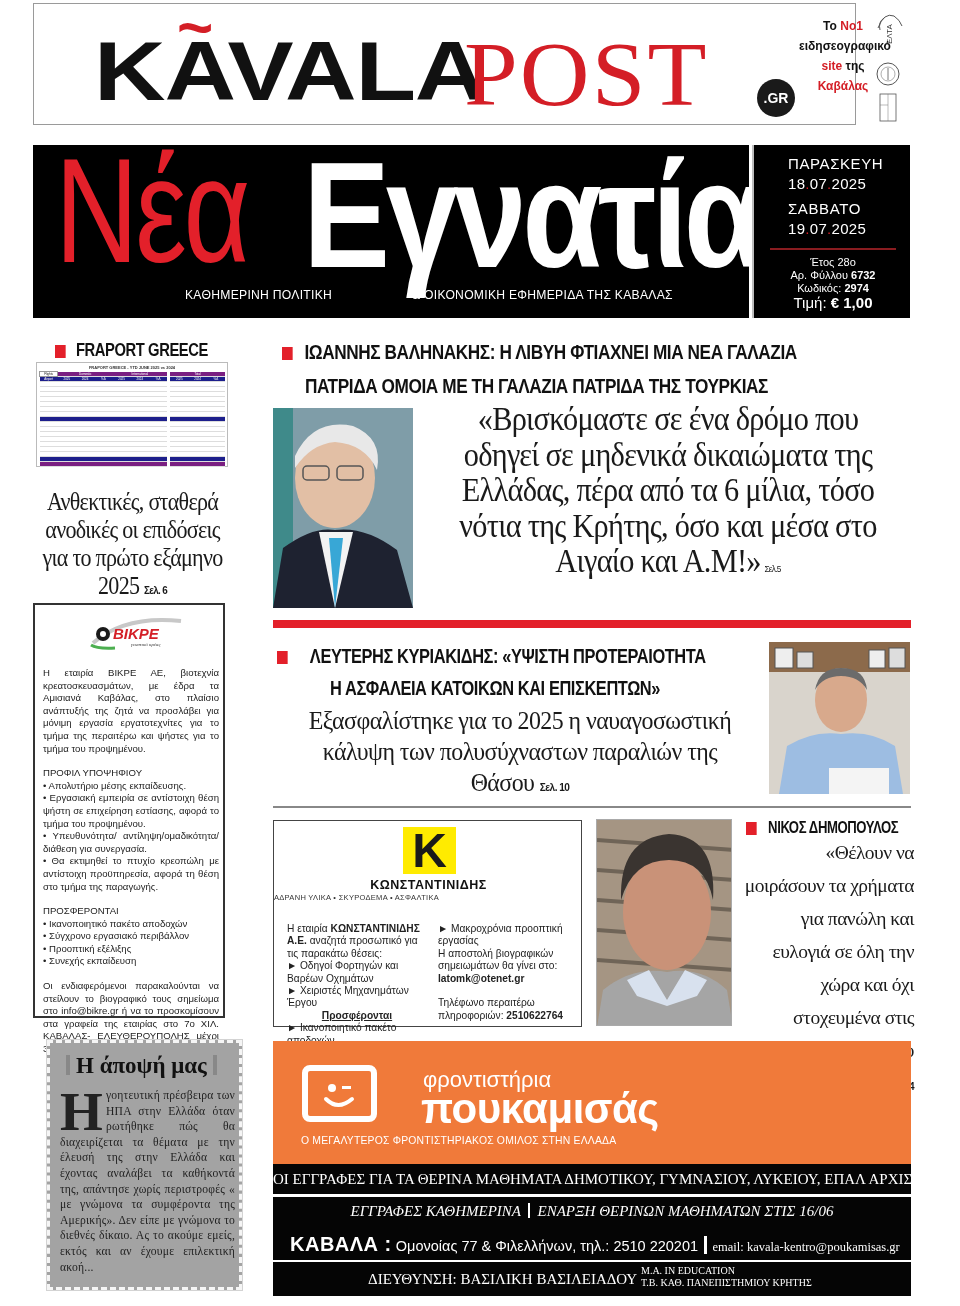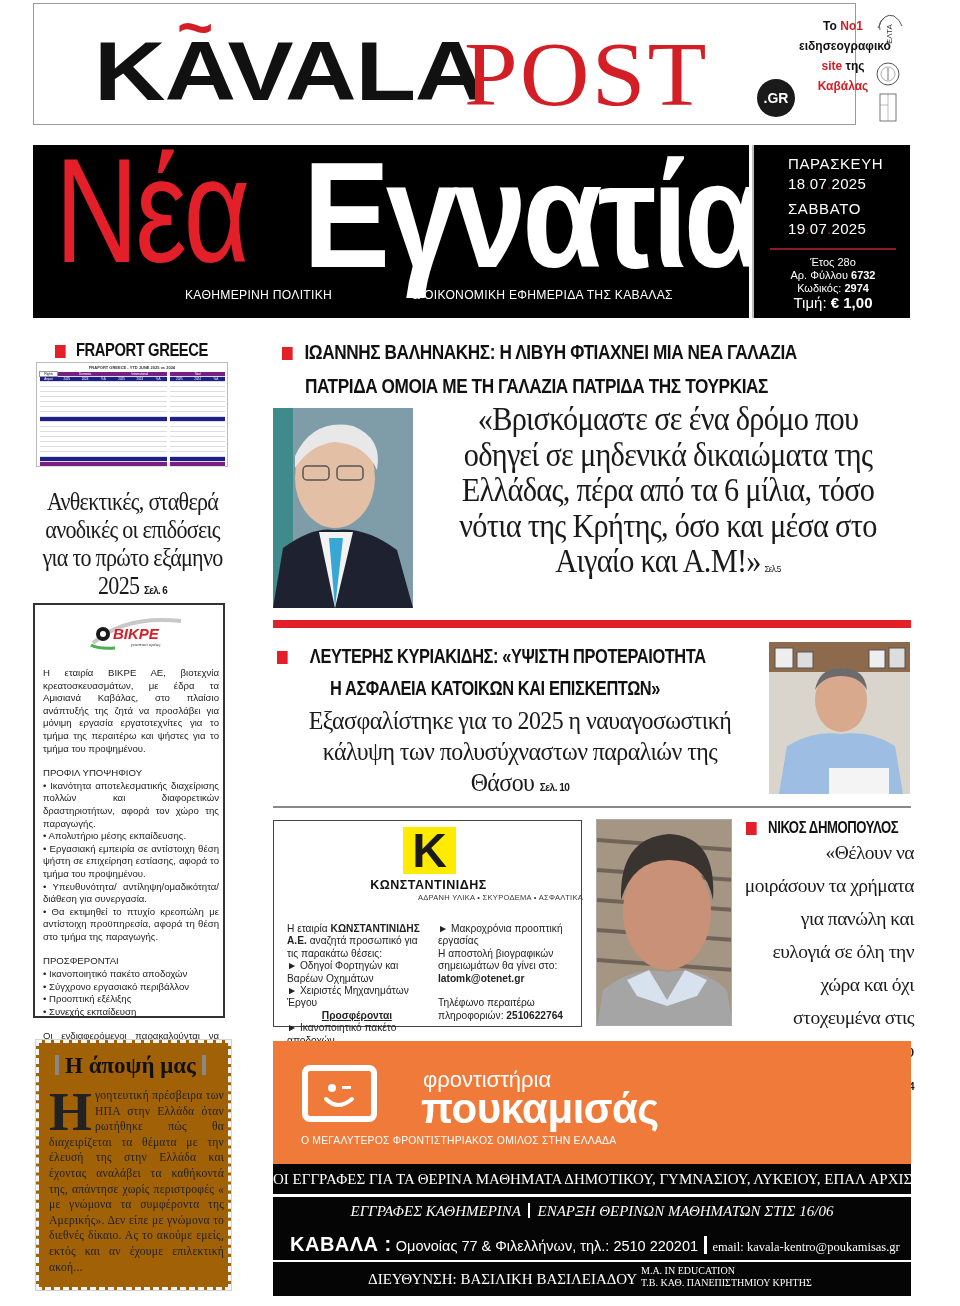--- a/index.html
+++ b/index.html
@@ -54,21 +54,21 @@
   #fraport-head { left: 30px; top: 488px; width: 205px; text-align: center; font-size: 24.5px; line-height: 28px; letter-spacing: -0.8px; transform: scaleX(0.9); transform-origin: center top; }
 
   
   #vikre-box { left: 33px; top: 603px; width: 192px; height: 415px; border: 2px solid #333; background: #fff; }
   #vikre-logo { left: 50px; top: 10px; width: 100px; height: 36px; }
   #vikre-text { left: 8px; top: 62px; width: 176px; font-size: 9.6px; line-height: 12.6px; color: #222; text-align: justify; }
   #vikre-text p { margin-bottom: 12px; }
   #vikre-text .bl { display: block; }
 
   
-  #opinion-box { left: 36px; top: 1040px; width: 195px; height: 250px; background: #a16207; border: 3px dashed #f5f5f5; outline: 1px solid #d3d3d3; }
+  #opinion-box { left: 47px; top: 1040px; width: 195px; height: 250px; background: #a3a3a3; border: 3px dashed #f5f5f5; outline: 1px solid #d3d3d3; }
   #opinion-title { left: 10px; top: 10px; font-family: "Liberation Serif", serif; font-weight: 700; font-size: 23px; color: #111; white-space: nowrap; }
   #opinion-title .bar { display: inline-block; width: 4px; height: 20px; background: #888; vertical-align: -2px; margin: 0 6px; }
   #opinion-text { left: 10px; top: 45px; width: 175px; font-family: "Liberation Serif", serif; font-size: 11.6px; line-height: 15.6px; color: #222; text-align: justify; letter-spacing: 0.2px; }
   #opinion-drop { float: left; font-family: "Liberation Serif", serif; font-size: 55px; line-height: 44px; margin-right: 3px; margin-top: 2px; font-weight: 700; color: #222; }
 
   
   #lead-kicker1 { left: 282px; top: 340px; font-size: 21px; }
   #lead-kicker2 { left: 305px; top: 374px; font-size: 21px; }
   #lead-photo { left: 273px; top: 408px; width: 140px; height: 200px; overflow: hidden; background: linear-gradient(180deg, #6c8c9a 0%, #9cb2bb 35%, #3a434d 100%); }
   #lead-quote { left: 418px; top: 402px; width: 500px; text-align: center; font-size: 33px; line-height: 35.6px; letter-spacing: -0.8px; transform: scaleX(0.92); transform-origin: center top; }
@@ -79,21 +79,21 @@
   #s2-kicker1 { left: 277px; top: 645px; font-size: 20px; }
   #s2-kicker2 { left: 330px; top: 677px; font-size: 20px; }
   #s2-head { left: 280px; top: 705px; width: 480px; text-align: center; font-size: 26px; line-height: 31px; letter-spacing: -0.6px; transform: scaleX(0.92); transform-origin: center top; }
   #s2-photo { left: 769px; top: 642px; width: 141px; height: 152px; overflow: hidden; background: linear-gradient(180deg, #8a6b4d 0%, #c4b7a6 25%, #8fb1d8 55%, #e2e4e6 100%); }
   #grey-rule { left: 273px; top: 806px; width: 638px; height: 2px; background: #888; }
 
   
   #konst-box { left: 273px; top: 820px; width: 309px; height: 207px; border: 1px solid #444; background: #fff; }
   #konst-logo { left: 129px; top: 6px; width: 53px; height: 47px; background: #ffeb00; display: flex; align-items: center; justify-content: center; font-family: "Liberation Sans", sans-serif; font-weight: 700; font-size: 48px; color: #1a1a1a; line-height: 1; }
   #konst-name { left: 0; top: 57px; width: 309px; text-align: center; font-size: 12.5px; font-weight: 700; letter-spacing: 0.5px; }
-  #konst-tag { left: 0; top: 72px; width: 309px; text-align: right; font-size: 7.5px; color: #333; letter-spacing: 0.3px; }
+  #konst-tag { left: 0; top: 72px; width: 309px; text-align: left; font-size: 7.5px; color: #333; letter-spacing: 0.3px; }
   .konst-col { position: absolute; top: 102px; width: 140px; font-size: 10.2px; line-height: 12.4px; color: #222; }
   #konst-col1 { left: 13px; text-align: left; }
   #konst-col2 { left: 164px; text-align: left; }
   .konst-col .c { text-align: center; font-weight: 700; text-decoration: underline; display: block; }
   .konst-col b { font-weight: 700; }
   .konst-col .bl { display: block; }
 
   
   #s3-photo { left: 596px; top: 819px; width: 136px; height: 207px; border: 1px solid #aaa; overflow: hidden; background: linear-gradient(180deg, #8e7c6a 0%, #b7a38d 30%, #c49a85 50%, #9a9a9a 85%, #8c8c8c 100%); }
   #s3-kicker { left: 746px; top: 819px; font-size: 16px; }
@@ -434,21 +434,20 @@
     <path d="M6 30 Q12 34 30 33" fill="none" stroke="#4caf50" stroke-width="3"></path>
     <circle cx="18" cy="19" r="7" fill="#1a1a1a"></circle>
     <circle cx="18" cy="19" r="3" fill="#fff"></circle>
     <text x="28" y="24" font-family="Liberation Sans, sans-serif" font-weight="700" font-style="italic" font-size="15" fill="#d41e26">ΒΙΚΡΕ</text>
     <text x="46" y="31" font-family="Liberation Serif, serif" font-style="italic" font-size="5" fill="#333">γευστικό κρέας</text>
   </svg>
   <div id="vikre-text" class="abs">
     <p>Η εταιρία ΒΙΚΡΕ ΑΕ, βιοτεχνία κρεατοσκευασμάτων, με έδρα τα Αμισιανά Καβάλας, στο πλαίσιο ανάπτυξής της ζητά να προσλάβει για μόνιμη εργασία εργατοτεχνίτες για το τμήμα της περαιτέρω και ψήστες για το τμήμα του προψημένου.</p>
     <p>
       <span class="bl">ΠΡΟΦΙΛ ΥΠΟΨΗΦΙΟΥ</span>
-      <span class="bl">• Ικανότητα αποτελεσματικής διαχείρισης πολλών και διαφορετικών δραστηριοτήτων, αφορά τον χώρο της παραγωγής.</span>
       <span class="bl">• Απολυτήριο μέσης εκπαίδευσης.</span>
       <span class="bl">• Εργασιακή εμπειρία σε αντίστοιχη θέση ψήστη σε επιχείρηση εστίασης, αφορά το τμήμα του προψημένου.</span>
       <span class="bl">• Υπευθυνότητα/ αντίληψη/ομαδικότητα/ διάθεση για συνεργασία.</span>
       <span class="bl">• Θα εκτιμηθεί το πτυχίο κρεοπώλη με αντίστοιχη προϋπηρεσία, αφορά τη θέση στο τμήμα της παραγωγής.</span>
     </p>
     <p>
       <span class="bl">ΠΡΟΣΦΕΡΟΝΤΑΙ</span>
       <span class="bl">• Ικανοποιητικό πακέτο αποδοχών</span>
       <span class="bl">• Σύγχρονο εργασιακό περιβάλλον</span>
       <span class="bl">• Προοπτική εξέλιξης</span>

